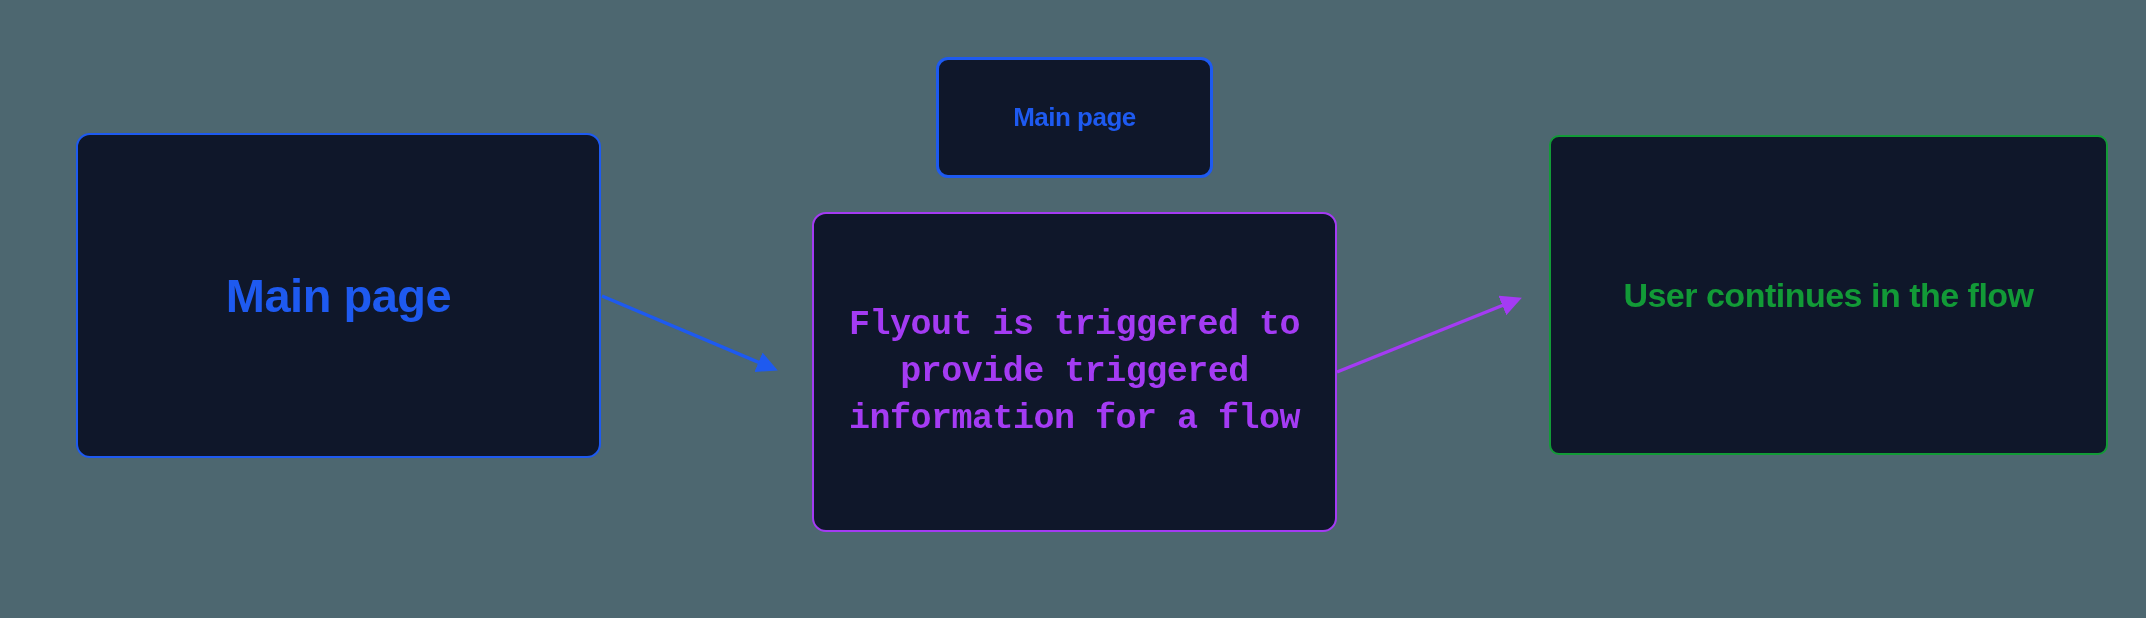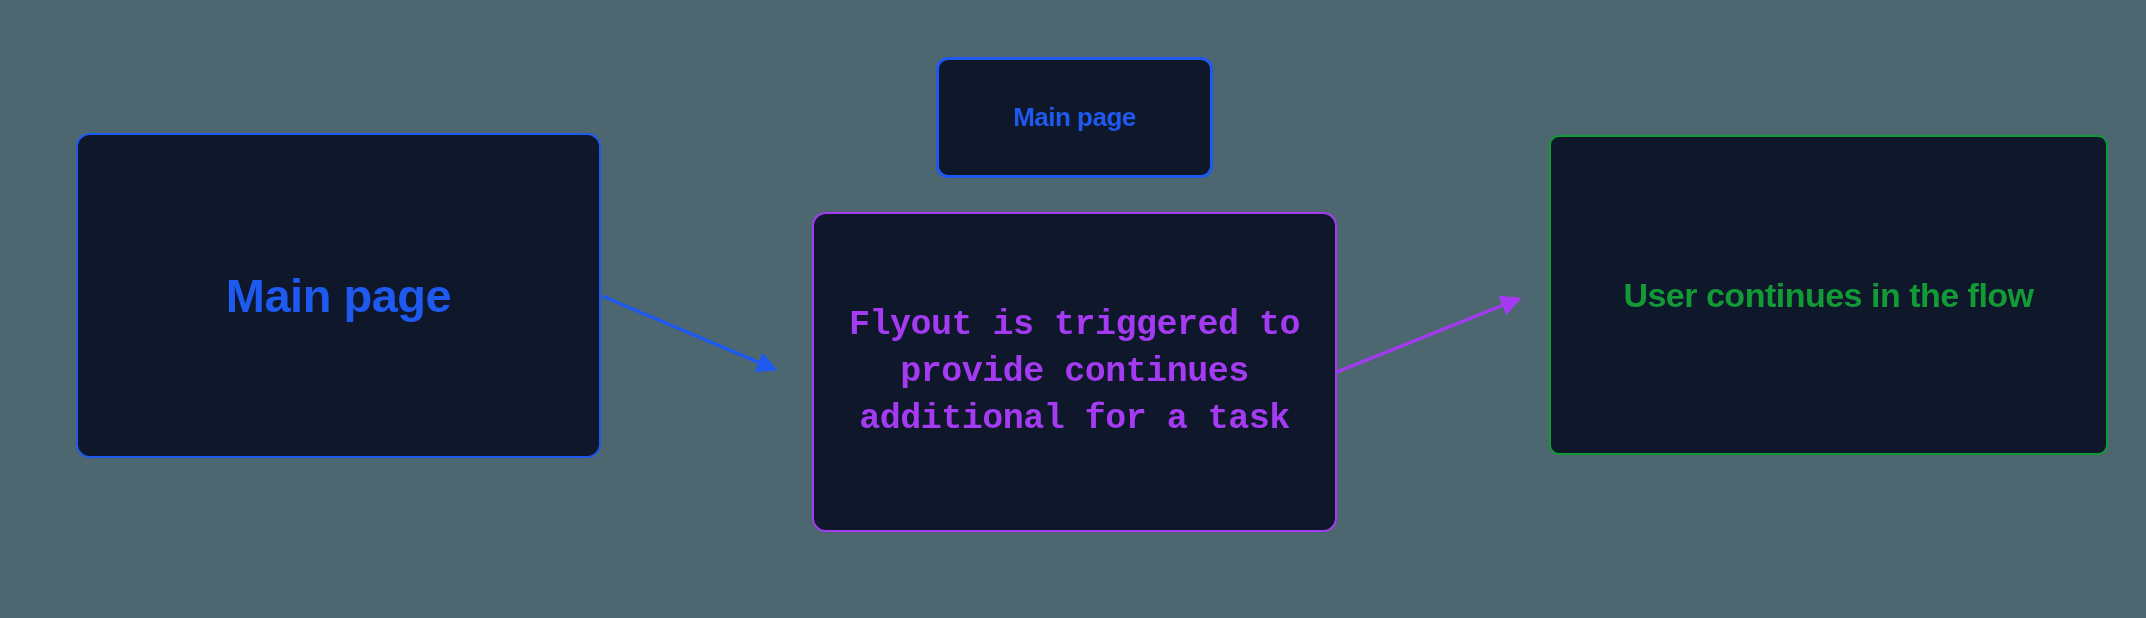--- a/index.html
+++ b/index.html
@@ -94,22 +94,22 @@
     <span>Main page</span>
   </div>
 
   <div class="node node-mini">
     <span>Main page</span>
   </div>
 
   <div class="node node-flyout">
     <span>
       <span class="line">Flyout is triggered to</span>
-      <span class="line">provide continues</span>
-      <span class="line">additional for a task</span>
+      <span class="line">provide triggered</span>
+      <span class="line">information for a flow</span>
     </span>
   </div>
 
   <div class="node node-green">
     <span>User continues in the flow</span>
   </div>
 
 </div>
 
 </body></html>

